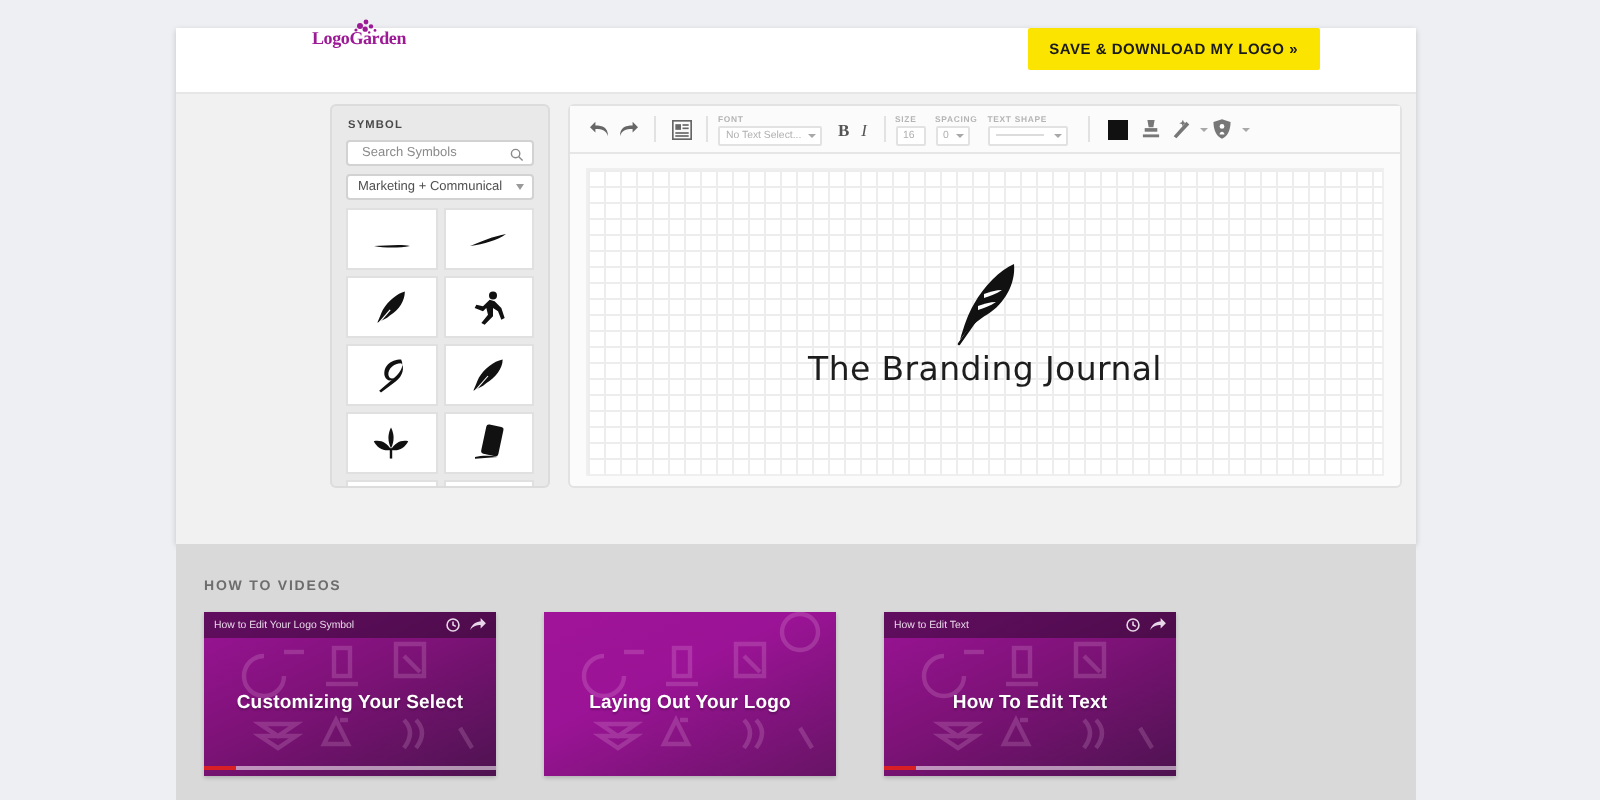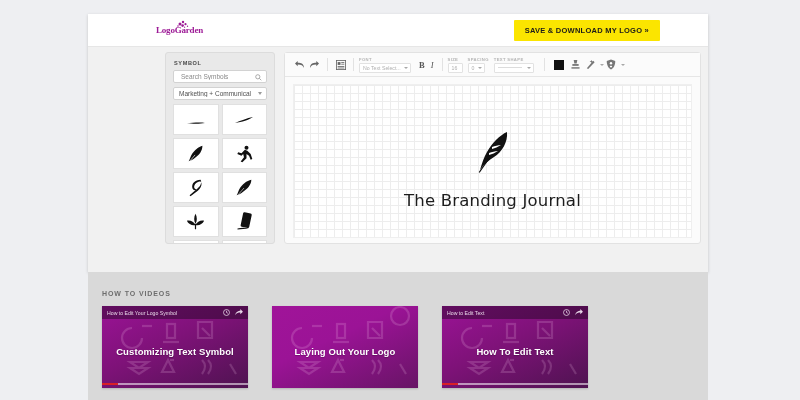--- a/index.html
+++ b/index.html
@@ -12,21 +12,21 @@
   .stage{position:relative;width:800px;height:400px;}
 
   
   .app-window{
     position:absolute;left:88px;top:14px;width:620px;height:258px;
     background:#f1f1f1;
     box-shadow:0 1px 3px rgba(0,0,0,.18);
   }
   .app-header{
     height:33px;background:#ffffff;border-bottom:1px solid #e6e6e6;
-    display:flex;align-items:center;padding:0 13px;box-sizing:border-box;
+    display:flex;align-items:flex-start;padding:0 13px;box-sizing:border-box;
   }
   .brand{display:flex;align-items:flex-end;position:relative;margin-left:55px;}
   .brand-text{
     font-size:9px;color:#9d1a96;font-weight:bold;letter-spacing:-.2px;
     font-family:"Liberation Serif", serif;
   }
   .brand-spark{
     position:absolute;left:20px;top:-5px;width:14px;height:9px;
   }
   .tagline{
@@ -117,21 +117,21 @@
     background-image:linear-gradient(to right,#ededed 1px,transparent 1px),
                      linear-gradient(to bottom,#ededed 1px,transparent 1px);
     background-size:8px 8px;
     border:1px solid #efefef;
   }
   .logo-art{
     position:absolute;left:0;right:0;top:44px;
     display:flex;flex-direction:column;align-items:center;
   }
   .logo-text{
-    margin-top:16px;font-size:16.5px;color:#1d1d1d;letter-spacing:.2px;
+    margin-top:0;font-size:16.5px;color:#1d1d1d;letter-spacing:.2px;
     font-family:"DejaVu Sans", sans-serif;font-weight:400;
   }
 
   
   .videos{
     position:absolute;left:88px;top:272px;width:620px;height:128px;
     background:#d9d9d9;box-sizing:border-box;padding:18px 14px 0 14px;
   }
   .videos-title{
     font-size:7px;font-weight:bold;color:#6d6d6d;letter-spacing:.9px;margin-bottom:9px;
@@ -402,21 +402,21 @@
           <span class="vid-bar-icons">
             <svg width="7" height="7" viewBox="0 0 8 8">
               <circle cx="4" cy="4" r="3.4" fill="none" stroke="#e8d7e8" stroke-width=".9"></circle>
               <path d="M4 2 L4 4 L5.6 4.8" stroke="#e8d7e8" stroke-width=".9" fill="none"></path>
             </svg>
             <svg width="8" height="7" viewBox="0 0 9 8">
               <path d="M0 7 C1 3 4 2 6 2 L6 0 L9 3 L6 6 L6 4 C4 4 1.5 4.5 0 7 Z" fill="#e8d7e8"></path>
             </svg>
           </span>
         </div>
-        <div class="vid-title">Customizing Text Symbol</div>
+        <div class="vid-title">Customizing Your Select</div>
         <div class="vid-progress">
             <i style="width: 11%;"></i>
           </div>
       </div>
 
       <div class="vid vid3">
         <div class="vid-bg"></div>
         <svg class="vid-pattern" viewBox="0 0 146 82">
           <g fill="none" stroke="#ffd6f5" stroke-width="2.2">
             <path d="M30 22 a10 10 0 1 0 10 10"></path>

